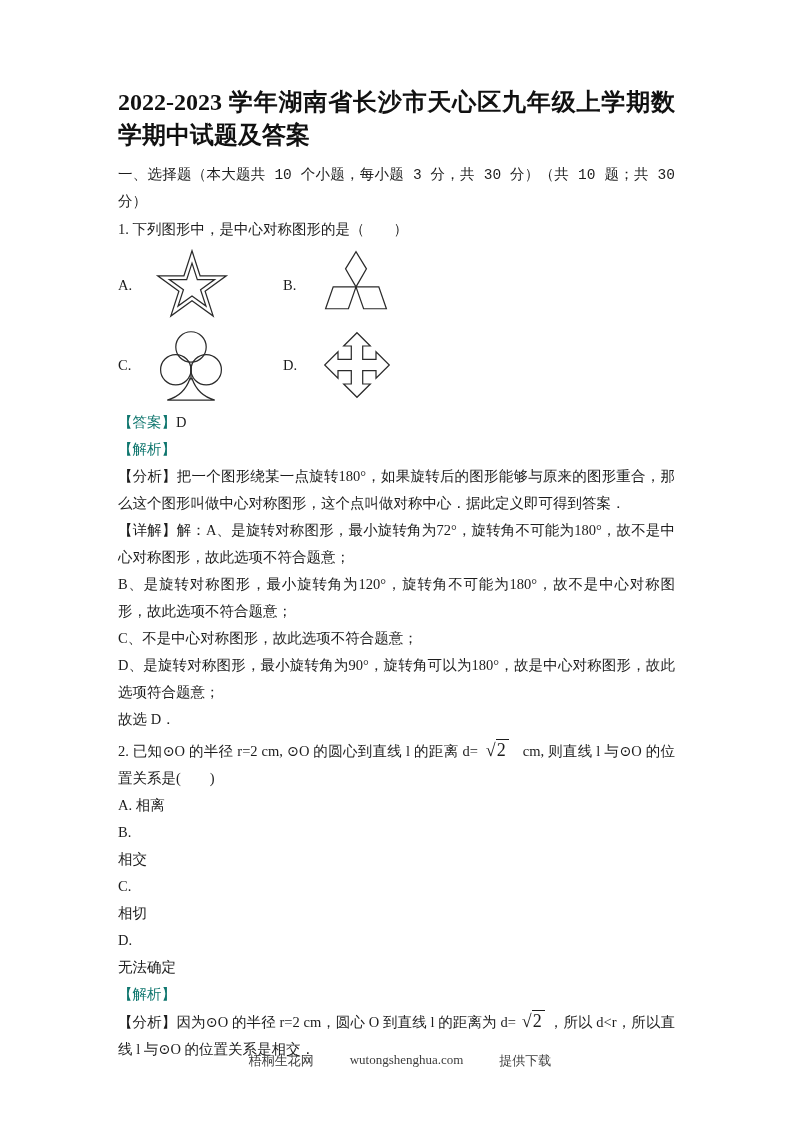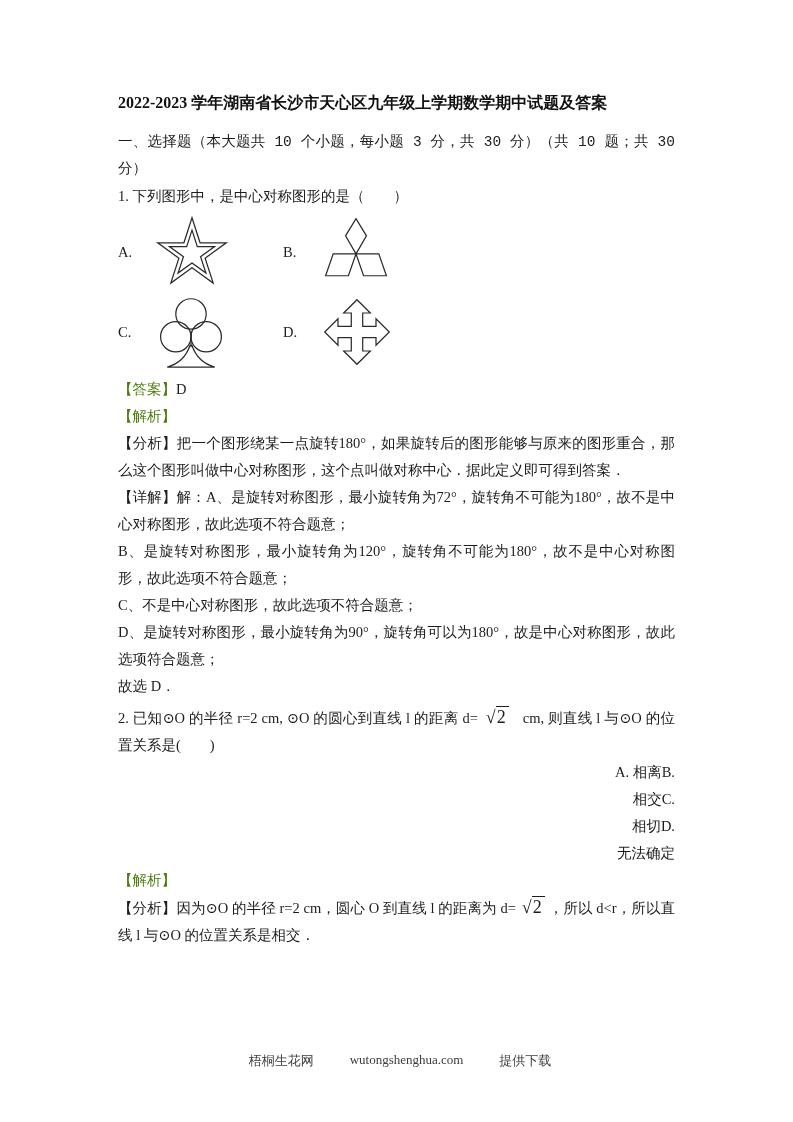--- a/index.html
+++ b/index.html
@@ -6,39 +6,39 @@
   html, body { background: #ffffff; }
   body {
     width: 793px; height: 1122px;
     position: relative; overflow: hidden;
     font-family: "Liberation Serif", "DejaVu Serif", serif;
     color: #1c1c1c;
   }
   .content { position: absolute; left: 118px; top: 0; width: 557px; }
   .title {
     margin-top: 86px;
-    font-size: 16px; font-weight: bold;
+    font-size: 24px; font-weight: bold;
     line-height: 33px; color: #111;
     text-align: justify;
   }
   .para {
     font-size: 14.5px; line-height: 27px;
     text-align: justify; text-justify: inter-ideograph;
   }
   .section-heading { margin-top: 10px; font-family: Liberation Mono, monospace; }
-  .blue { color: #4d7c0f; }
+  .blue { color: #0f766e; }
   .opts { margin-top: 4px; margin-bottom: 6px; }
   .opt-row { display: flex; }
   .opt-cell { display: flex; align-items: center; width: 165px; }
   .opt-cell.second { width: auto; }
   .opt-letter { font-size: 14.5px; flex: none; }
   .opt-fig { margin-left: 22px; flex: none; }
   .opt-fig svg { display: block; }
   .fig-stroke { fill: none; stroke: #2b2b2b; stroke-width: 1.3; stroke-linejoin: miter; }
-  .q2-opt-row { display: flex; justify-content: flex-end; font-size: 14.5px; line-height: 27px; }
+  .q2-opt-row { display: flex; justify-content: flex-end; font-size: 14.5px; line-height: 27px; flex-direction: column; }
   .sqrt { font-size: 18px; white-space: nowrap; }
   .sqrt .rad { font-style: normal; }
   .sqrt .rand { border-top: 1.5px solid #1c1c1c; padding: 0 3px 0 1px; }
   .sqrt-stem { margin: 0 14px 0 8px; }
   .sqrt-inline { margin: 0 4px 0 6px; }
   .footer {
     position: absolute; top: 1052px; left: 8px; width: 784px;
     display: flex; justify-content: center; gap: 36px;
     font-size: 13px; color: #3c3c3c;
   }

